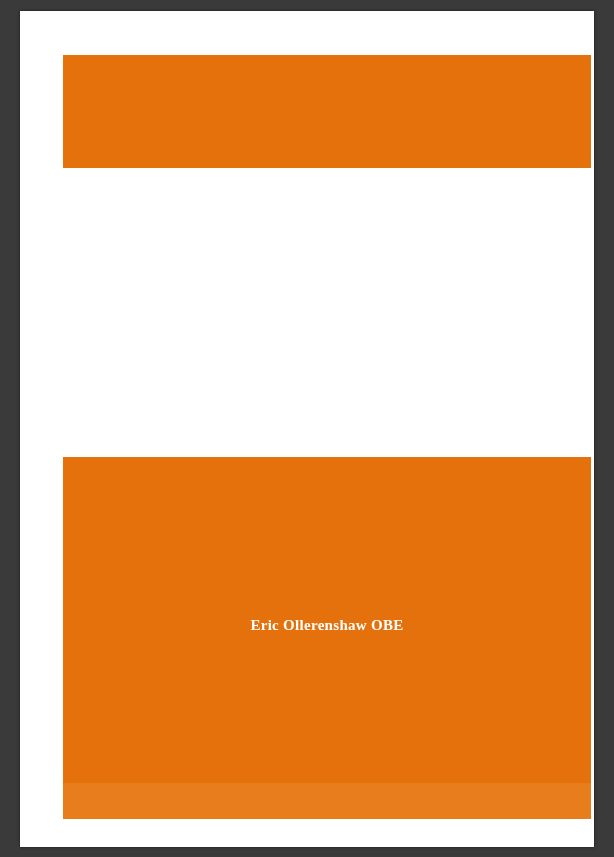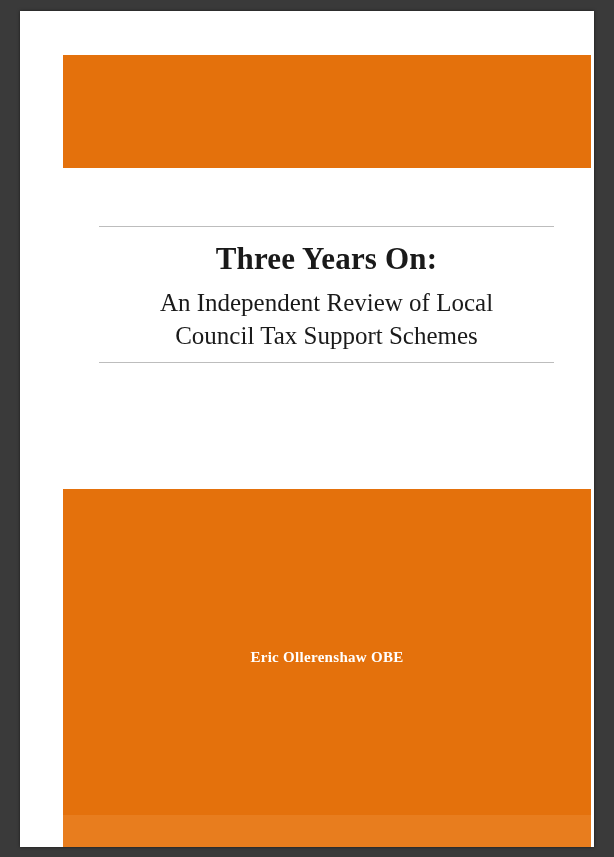--- a/index.html
+++ b/index.html
@@ -79,21 +79,20 @@
     margin: 0;
   }
 
   .band-bottom {
     position: absolute;
     left: 43px;
     top: 446px;
     width: 528px;
     height: 362px;
     background: #e4710c;
-    margin-top: 32px;
   }
 
   .band-bottom .inner-shade {
     position: absolute;
     left: 0;
     bottom: 0;
     width: 100%;
     height: 36px;
     background: #e87d1e;
   }
@@ -125,29 +124,20 @@
   }
 </style>
 </head>
 <body>
 
 <div class="viewer">
   <div class="page">
 
     <div class="band-top"></div>
 
-    <div class="title-block">
-      <div class="rule"></div>
-      <div class="title-inner">
-        <h1 class="main-title">Three Years On:</h1>
-        <div class="subtitle">An Independent Review of Local</div>
-        <div class="subtitle">Council Tax Support Schemes</div>
-      </div>
-      <div class="rule"></div>
-    </div>
 
     <div class="band-bottom">
       <div class="author">Eric Ollerenshaw OBE</div>
       <div class="inner-shade"></div>
     </div>
 
   </div>
 </div>
 
 </body></html>

